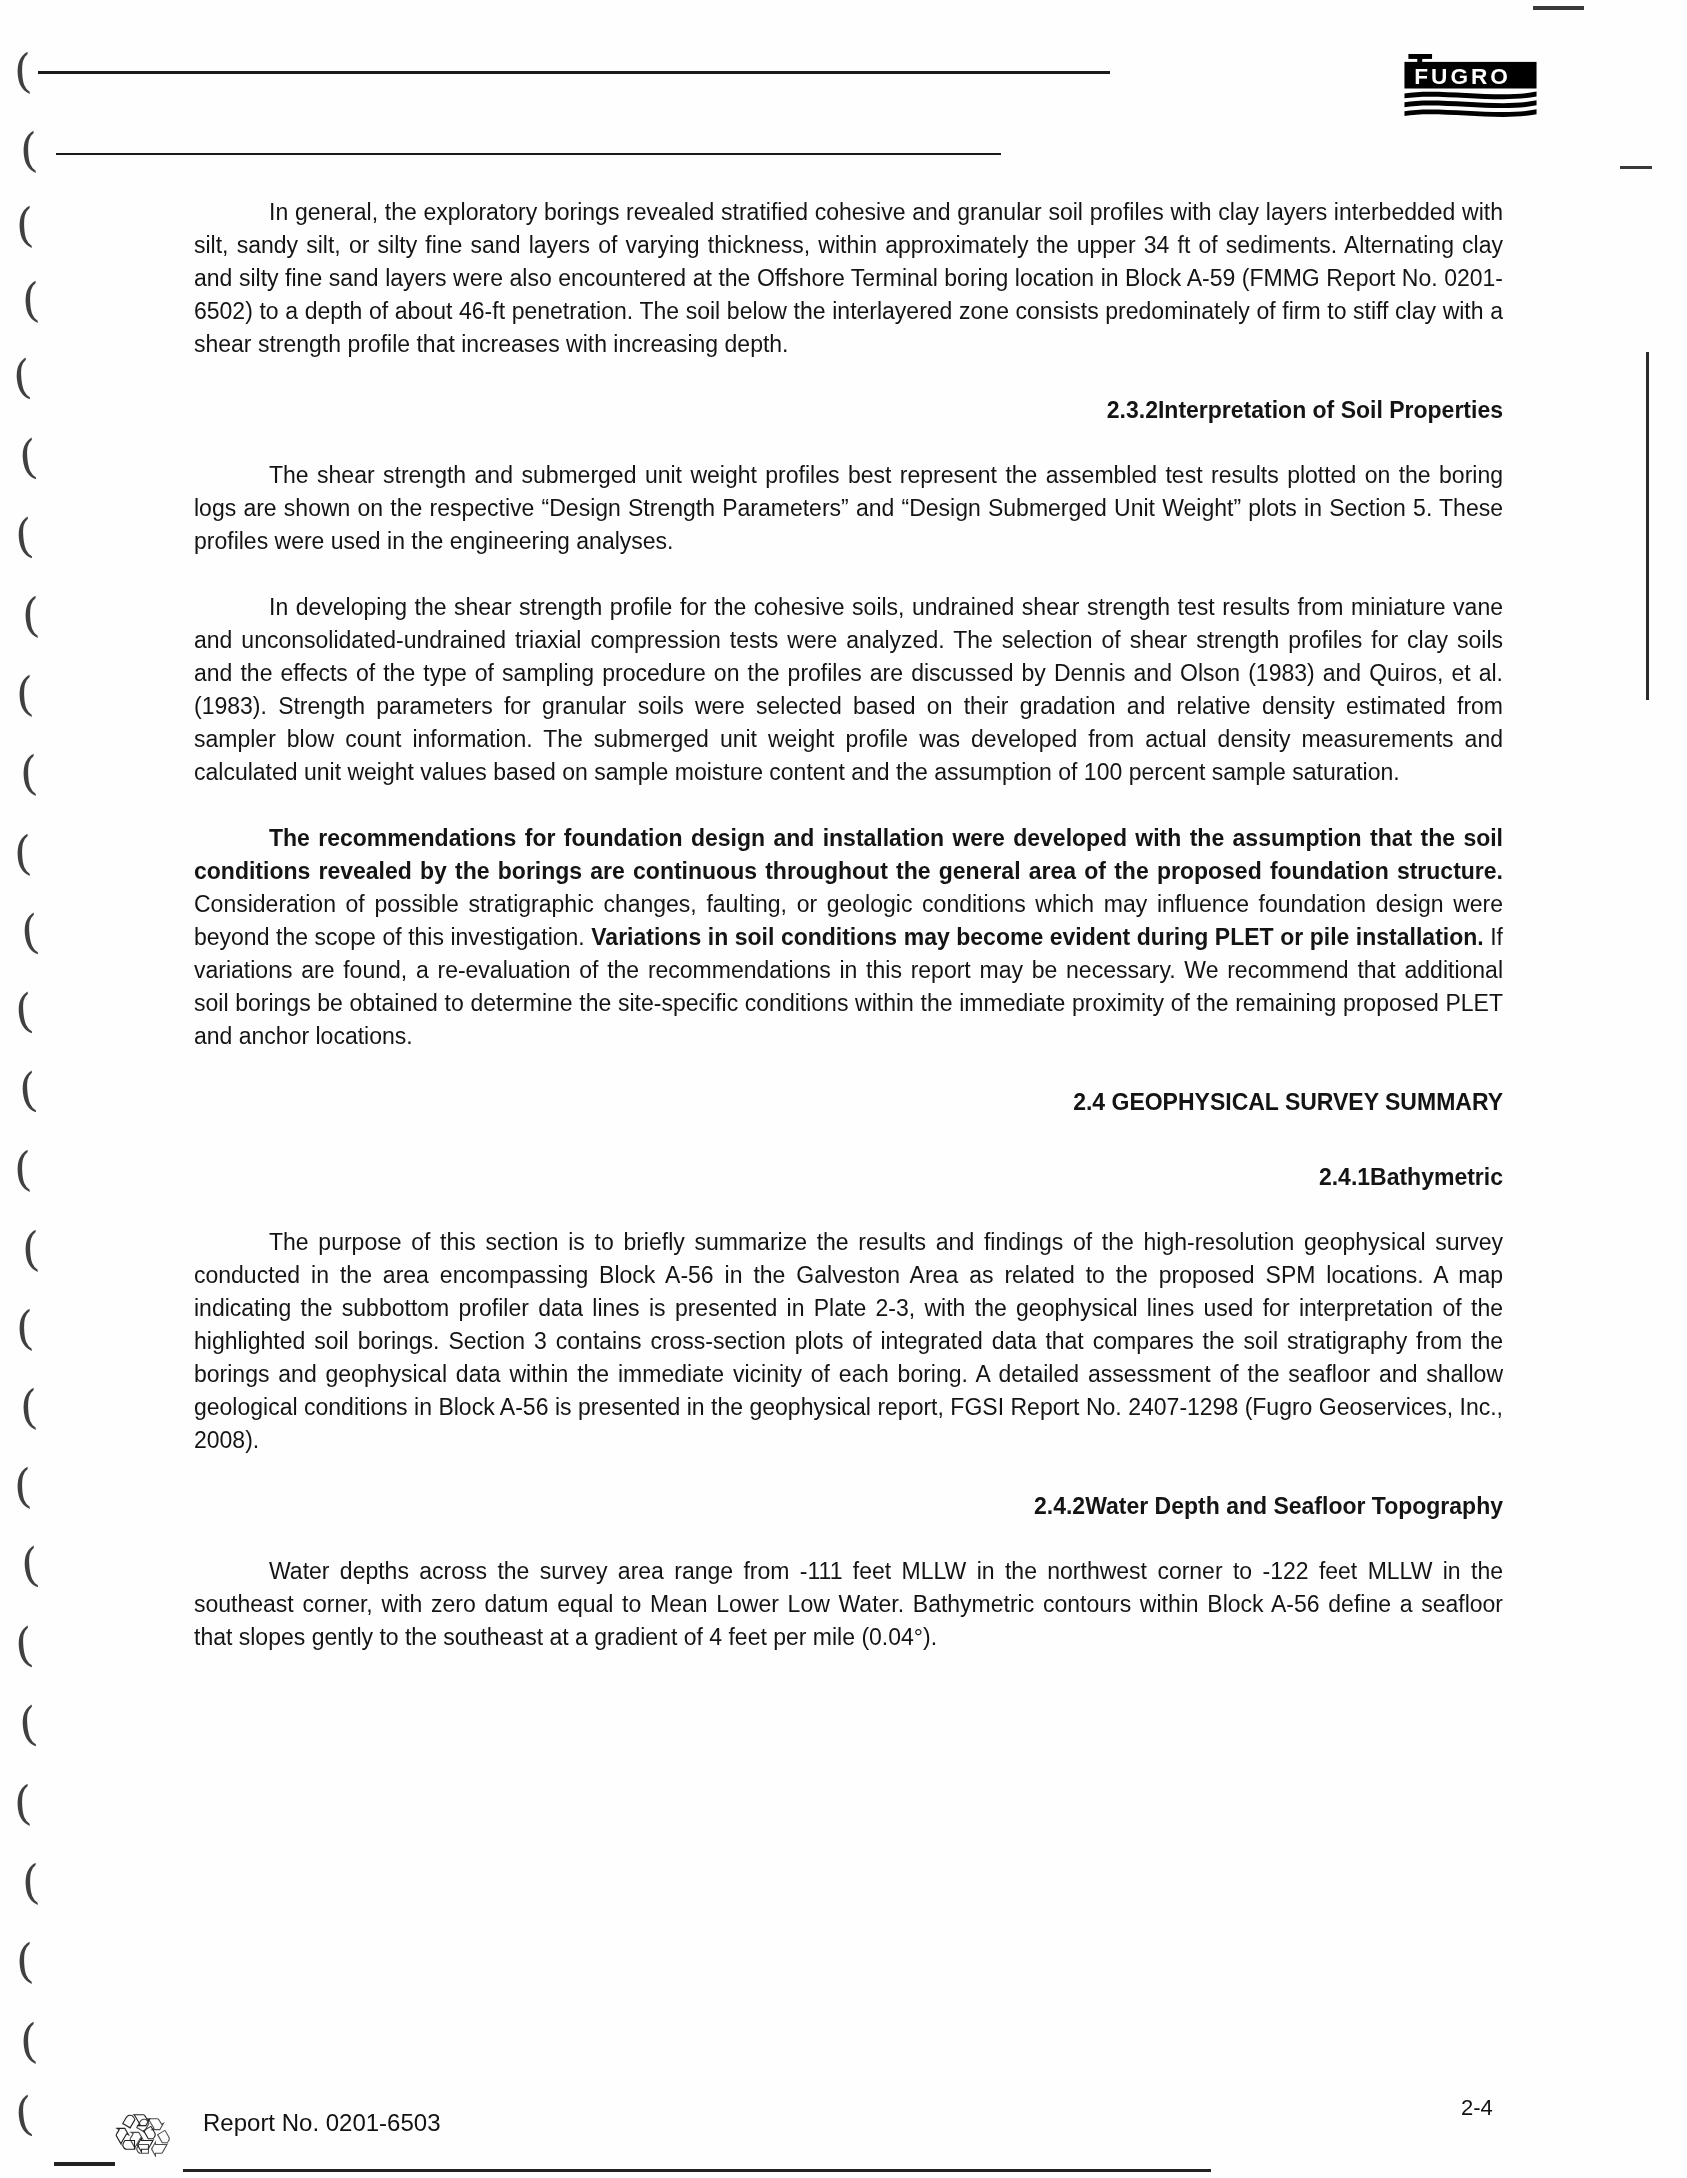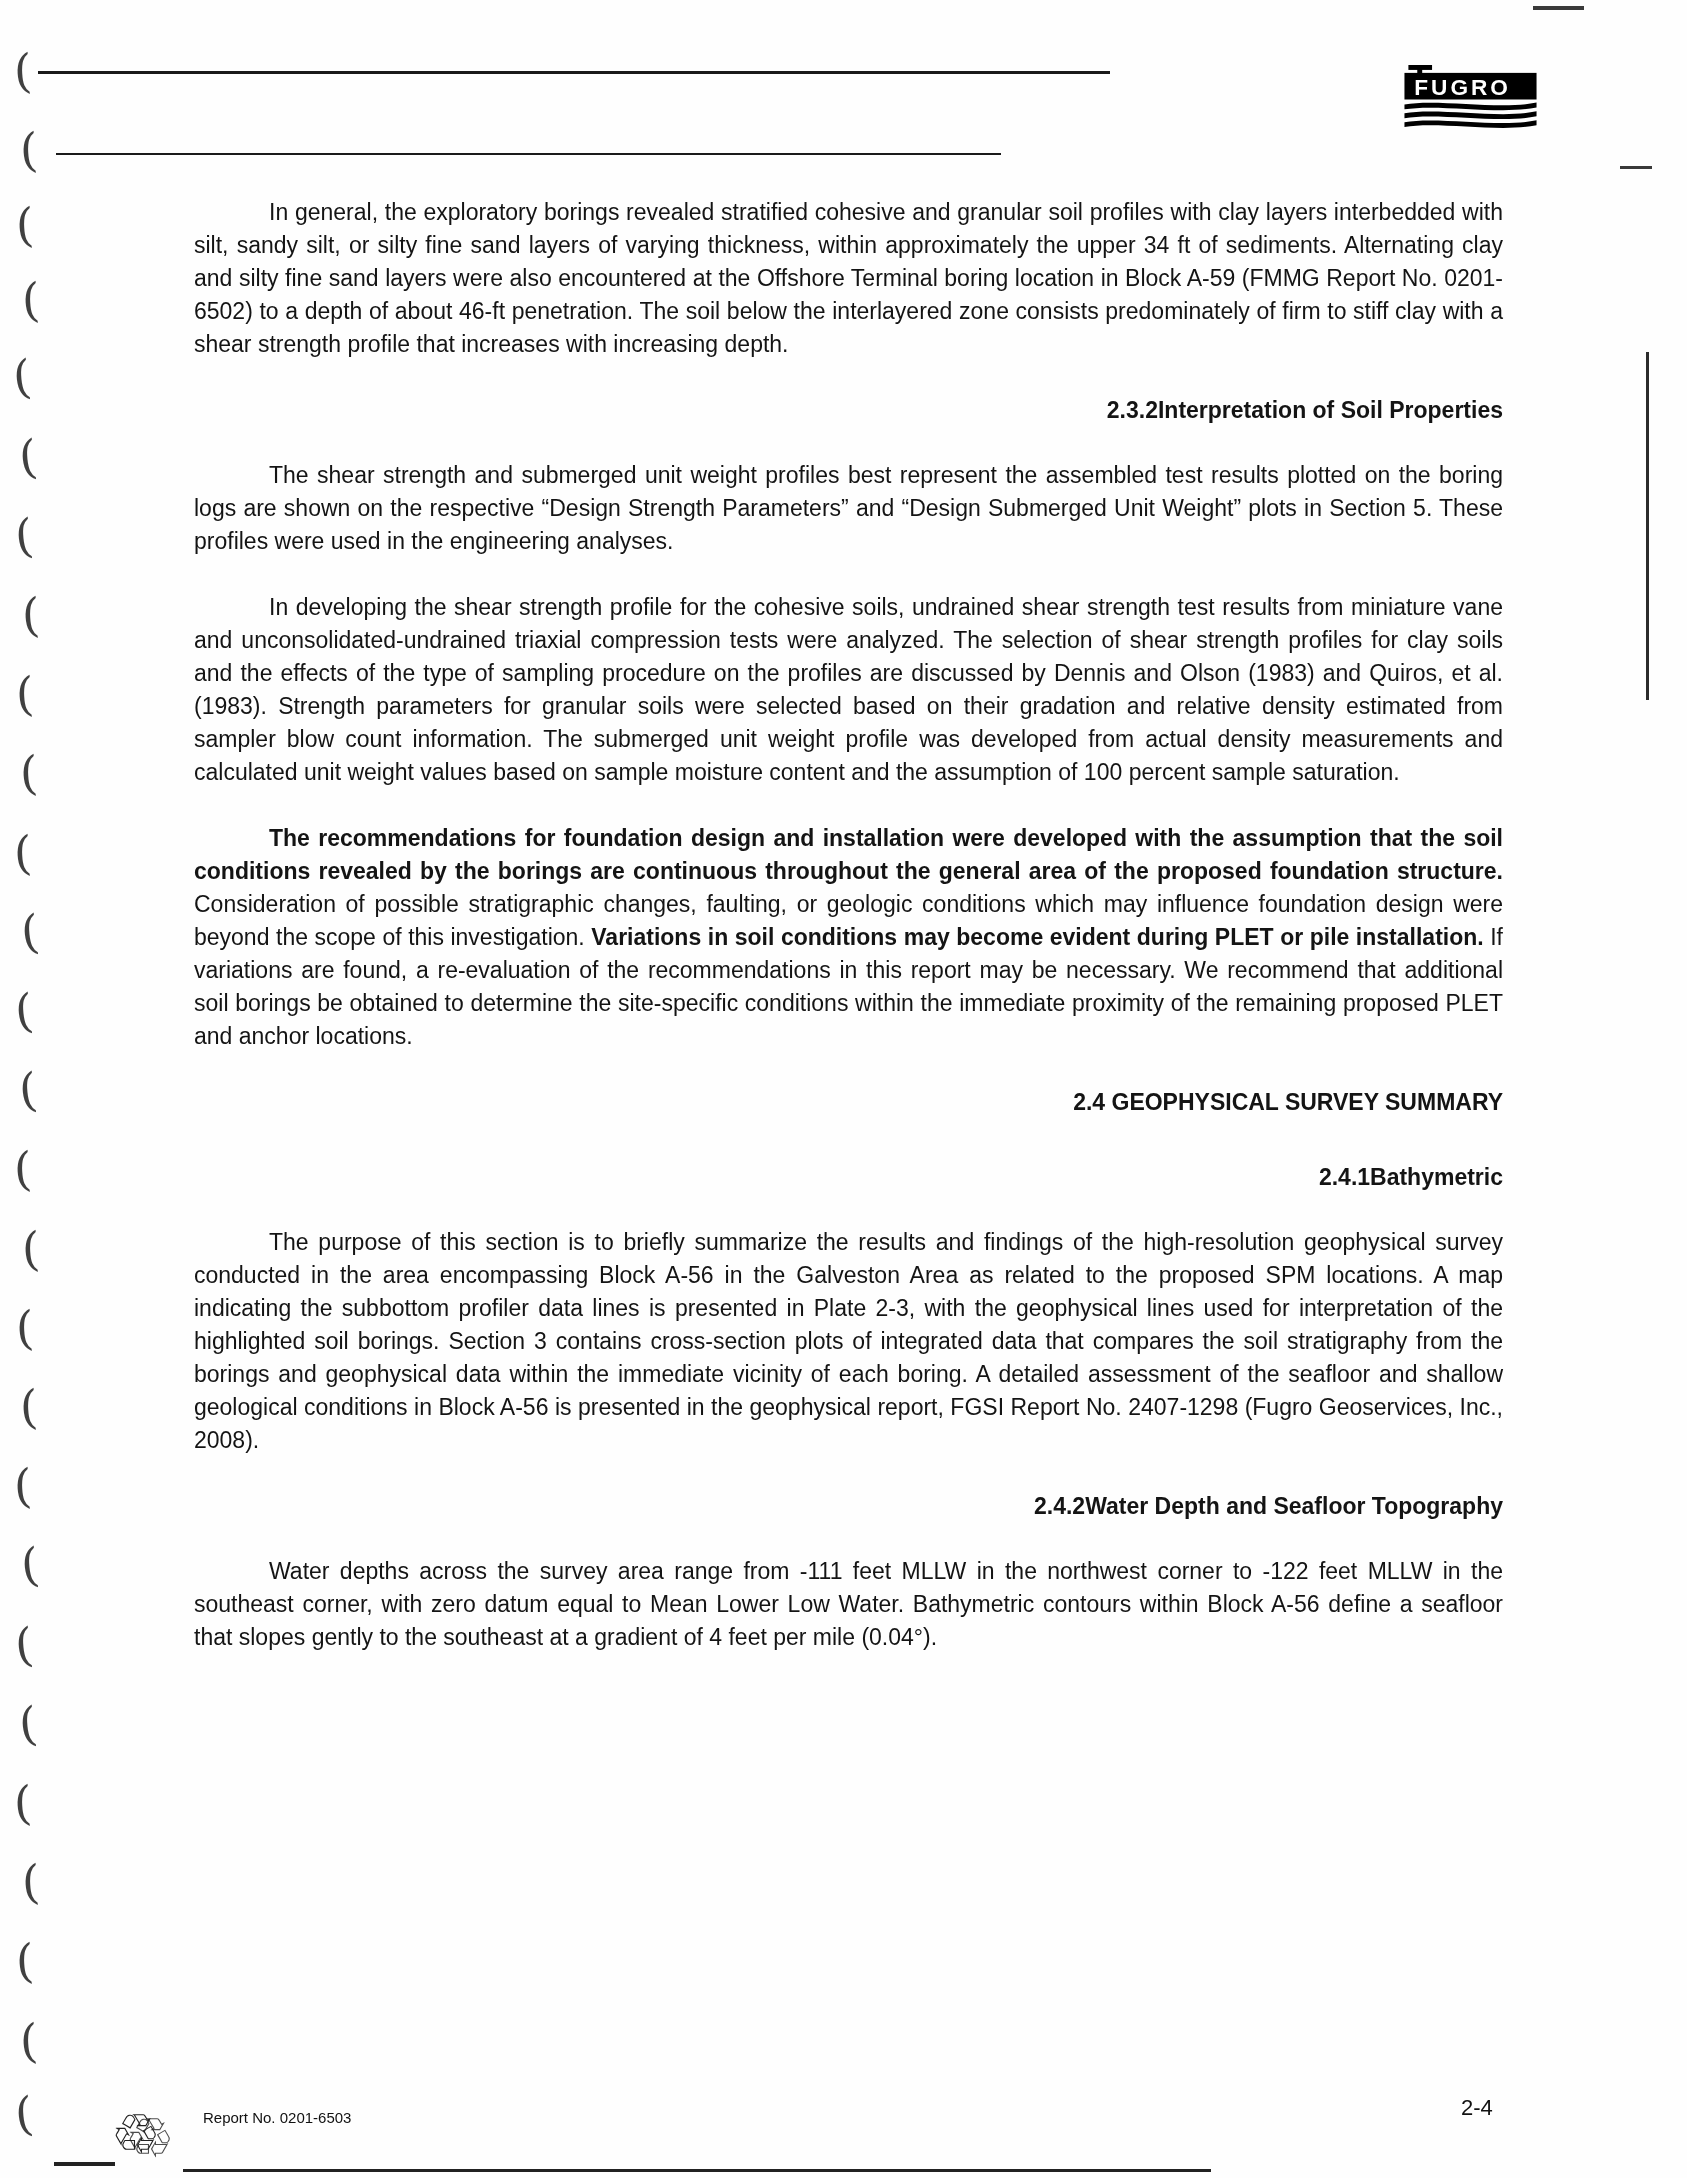--- a/index.html
+++ b/index.html
@@ -8,42 +8,42 @@
     width:1687px;height:2178px;position:relative;overflow:hidden;
     background:#fefefe;color:#111;
     font-family:"Liberation Sans","DejaVu Sans",sans-serif;
   }
   .page{position:absolute;inset:0;}
   
   .rule{position:absolute;background:#1a1a1a;height:3px;}
   .rule-top{left:38px;top:71px;width:1072px;}
   .rule-second{left:56px;top:153px;width:945px;height:2px;}
   
-  .logo{position:absolute;left:1398px;top:65px;width:145px;height:69px;}
+  .logo{position:absolute;left:1398px;top:54px;width:145px;height:69px;}
   
   .artifact{position:absolute;background:#3a3a3a;}
   .dash-top-right{left:1533px;top:6px;width:51px;height:4px;}
   .dash-right-edge{left:1620px;top:166px;width:32px;height:3px;}
   .vline-right{left:1646px;top:352px;width:3px;height:348px;background:#2c2c2c;}
   .bmark{
     position:absolute;font-family:"DejaVu Serif",serif;font-size:46px;
     color:#1f1f1f;opacity:.85;line-height:1;user-select:none;
   }
   
   .content{
     position:absolute;left:194px;top:196px;width:1309px;
     font-size:23px;line-height:33px;text-align:justify;color:#141414;
   }
   .content p{margin:0 0 33px 0;}
   .indent{text-indent:75px;}
   .heading{font-weight:bold;margin:6px 0 32px 0;text-align:right;}
   .h-num{display:inline-block;min-width:96px;}
   .h-center{font-weight:bold;text-align:right;margin:18px 0 42px 0;}
   
-  .footer-report{position:absolute;left:203px;top:2109px;font-size:15px;color:#111;}
+  .footer-report{position:absolute;left:203px;top:2109px;font-size:24px;color:#111;}
   .footer-page{position:absolute;left:1461px;top:2095px;font-size:22px;color:#111;}
   .recycle{position:absolute;left:111px;top:2107px;font-size:55px;color:#222;line-height:1;}
   .recycle .r2{position:absolute;left:14px;top:4px;opacity:.8;}
   .bottom-rule-main{left:183px;top:2169px;width:1028px;height:3px;background:#222;}
   .bottom-rule-left{left:54px;top:2162px;width:61px;height:4px;background:#222;}
 </style>
 </head>
 <body>
 
 <div class="page">

